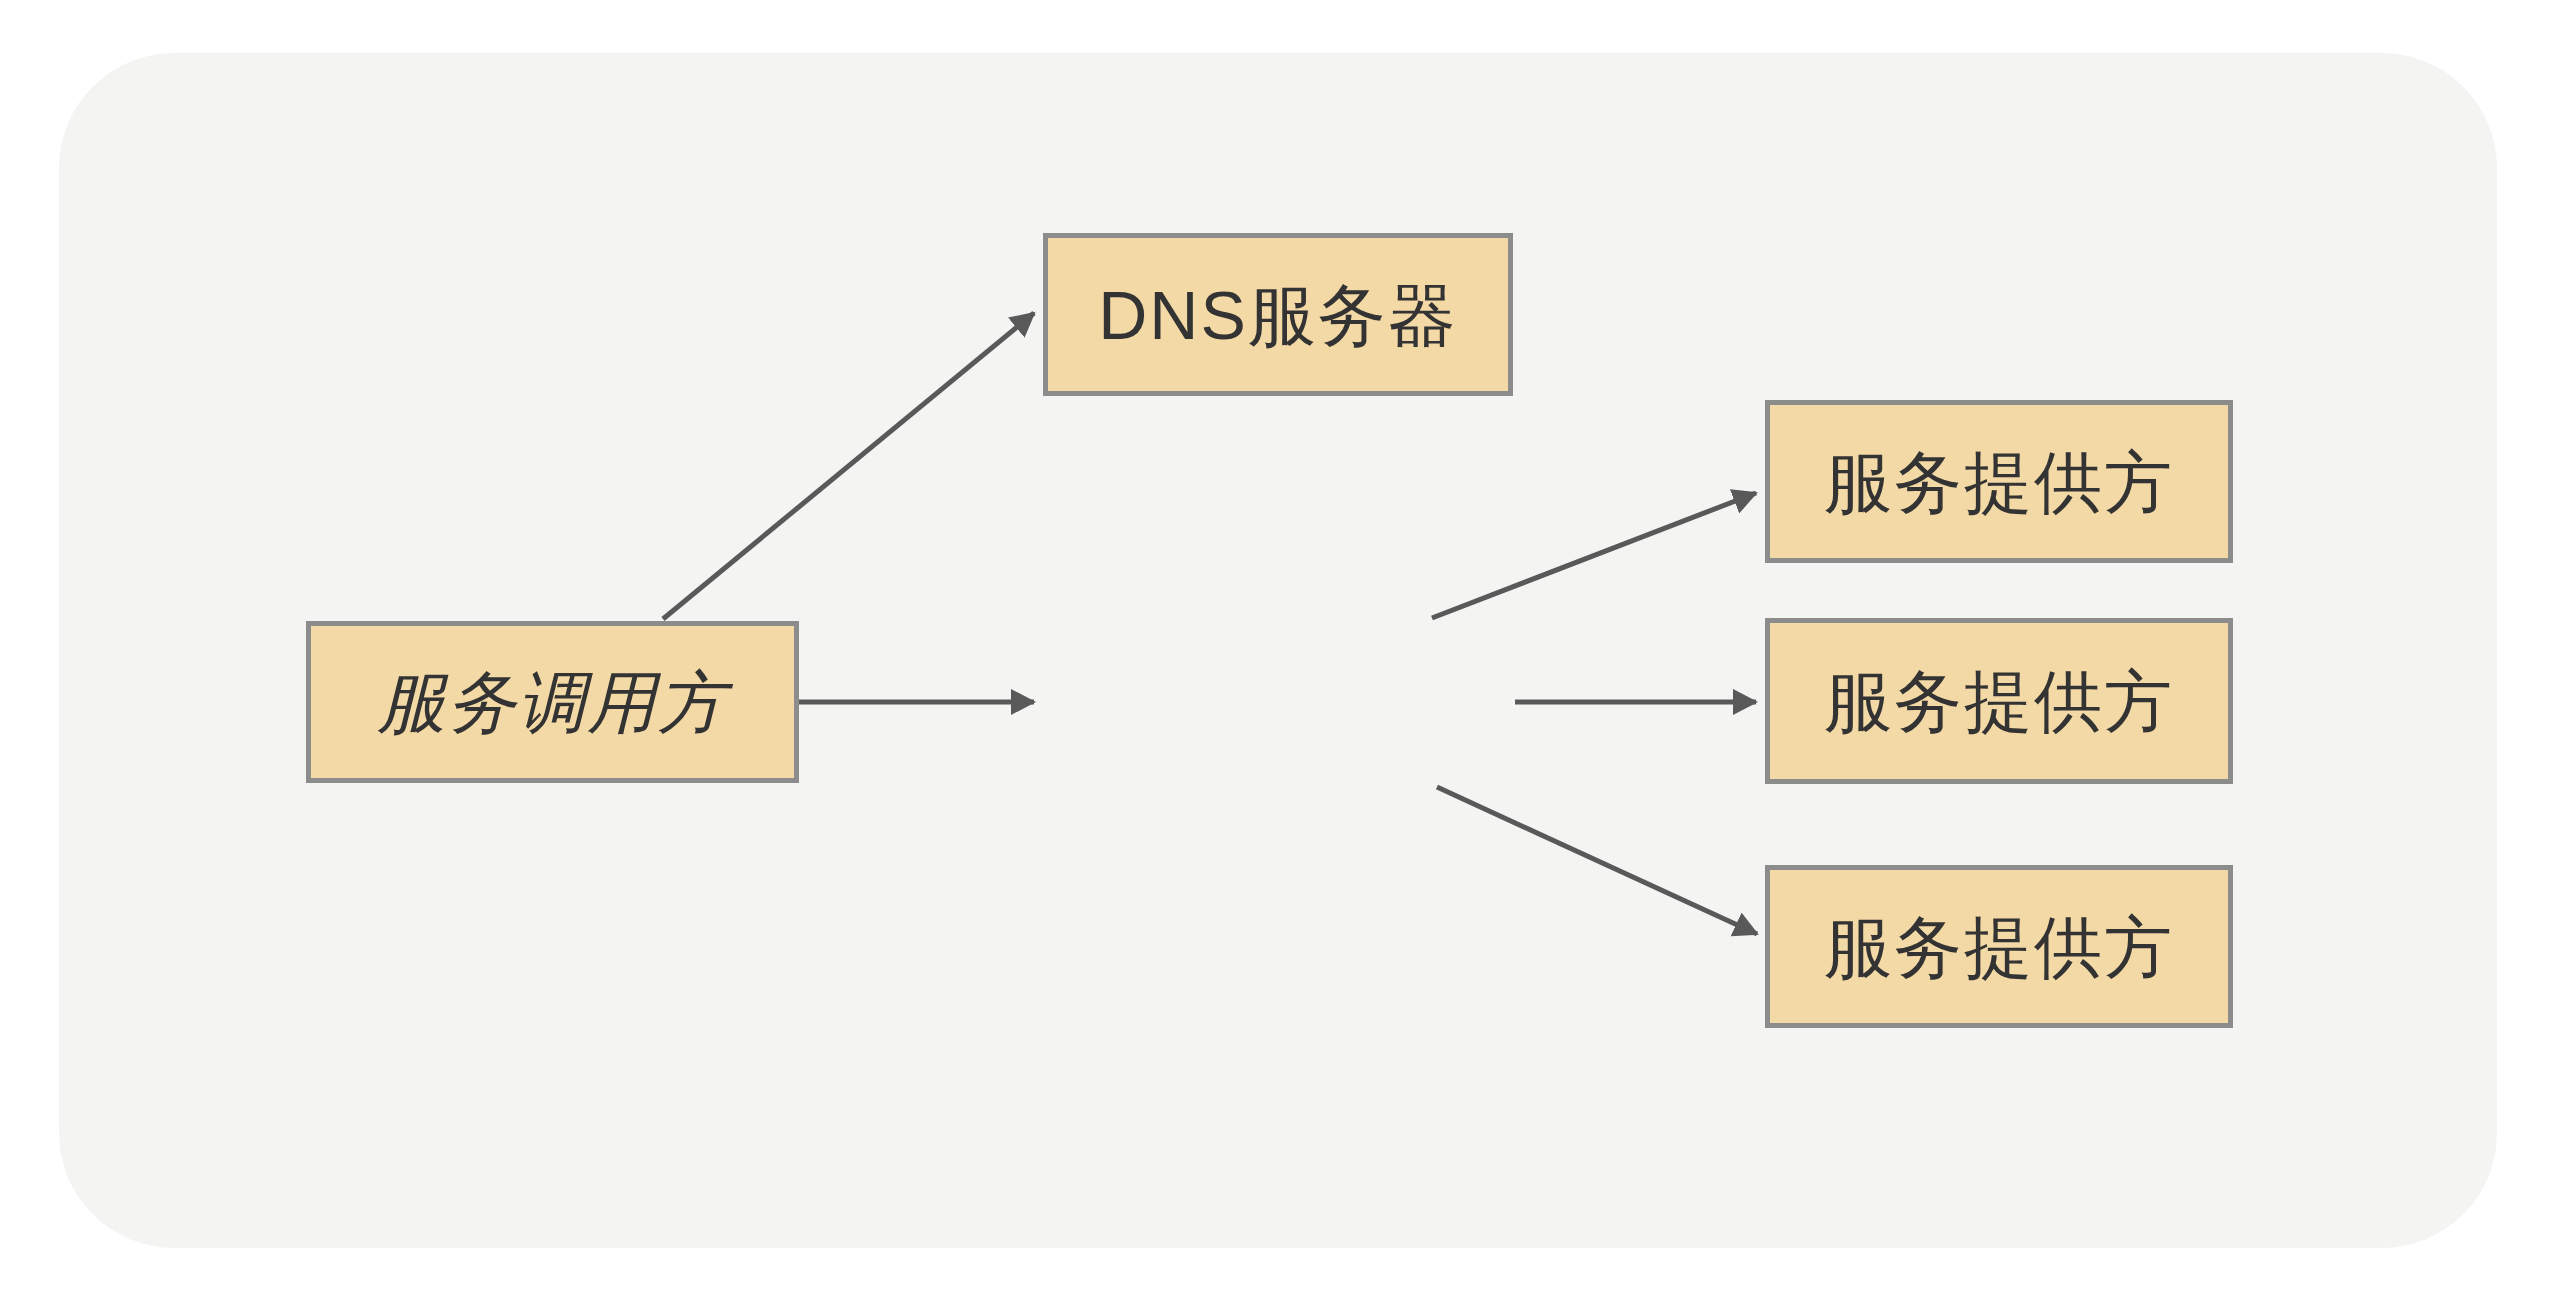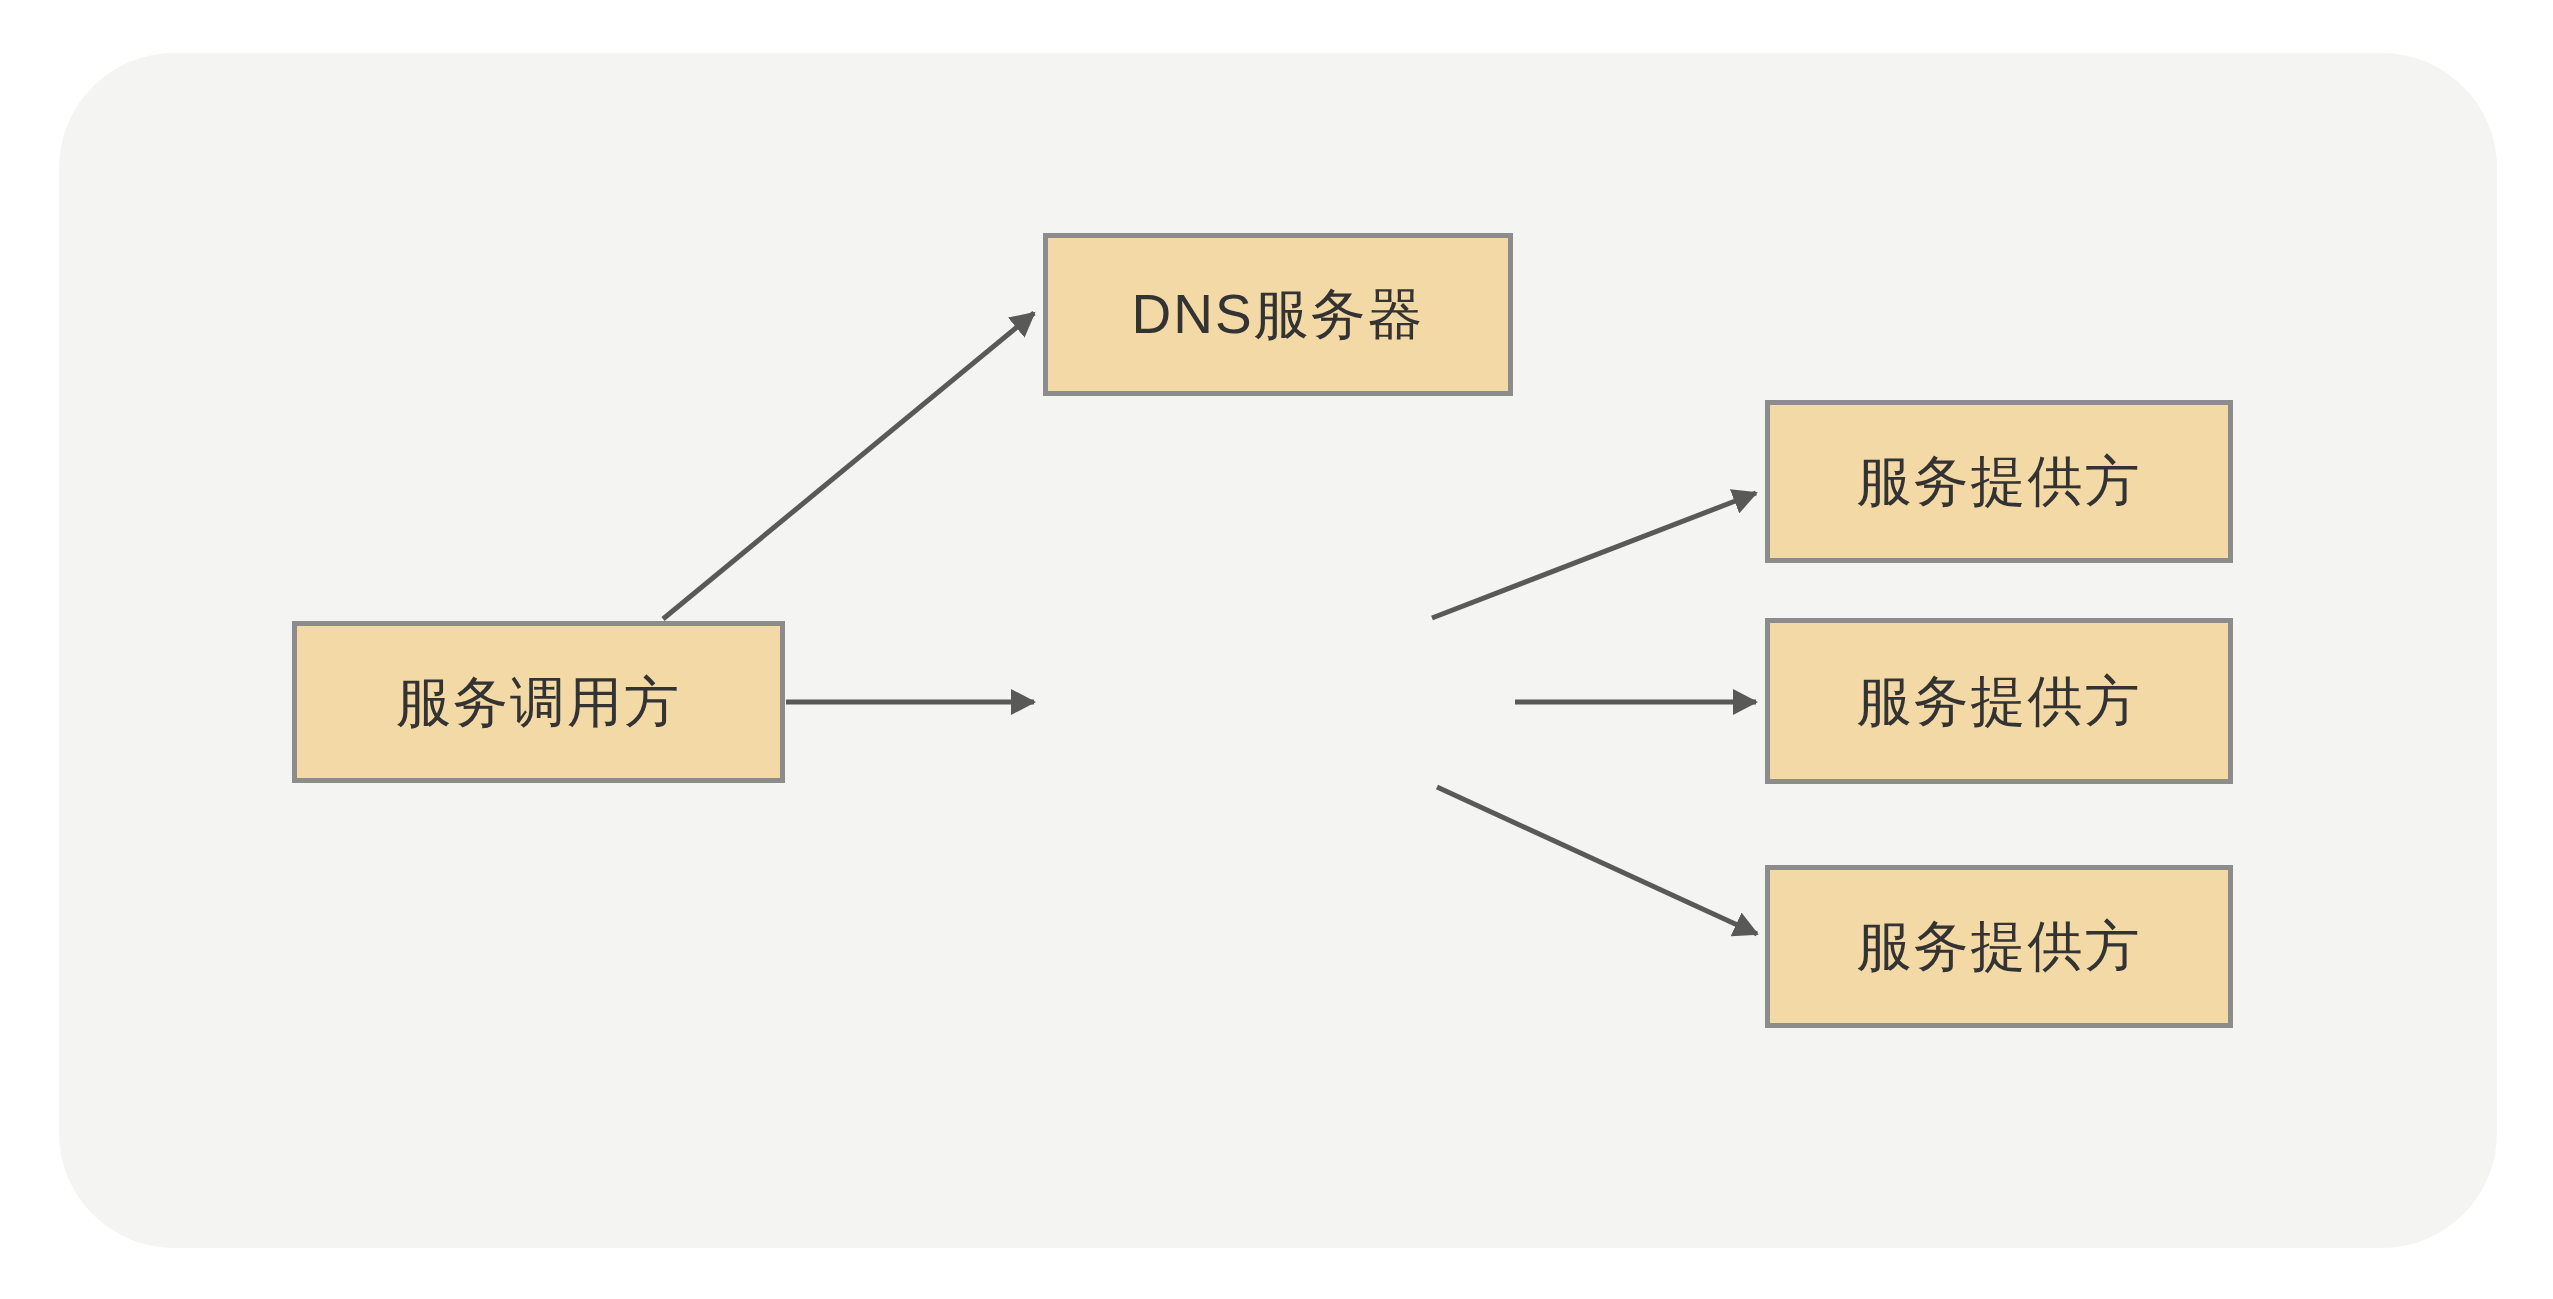--- a/index.html
+++ b/index.html
@@ -46,26 +46,26 @@
     fill: none;
   }
   .node {
     position: absolute;
     display: flex;
     align-items: center;
     justify-content: center;
     background: var(--node-fill);
     border: 5px solid var(--node-border);
     color: var(--node-text);
-    font-size: 55px;
+    font-size: 68px;
     line-height: 1;
     letter-spacing: 2px;
     white-space: nowrap;
   }
-  .node-caller   { left: 292px;  top: 621px; width: 493px; height: 162px; }
+  .node-caller   { left: 306px;  top: 621px; width: 493px; height: 162px; font-style: italic; }
   .node-dns      { left: 1043px; top: 233px; width: 470px; height: 163px; }
   .node-vip      { left: 1043px; top: 620px; width: 469px; height: 164px; }
   .node-p1       { left: 1765px; top: 400px; width: 468px; height: 163px; }
   .node-p2       { left: 1765px; top: 618px; width: 468px; height: 166px; }
   .node-p3       { left: 1765px; top: 865px; width: 468px; height: 163px; }
 </style>
 </head>
 <body>
 
 <div class="stage">

